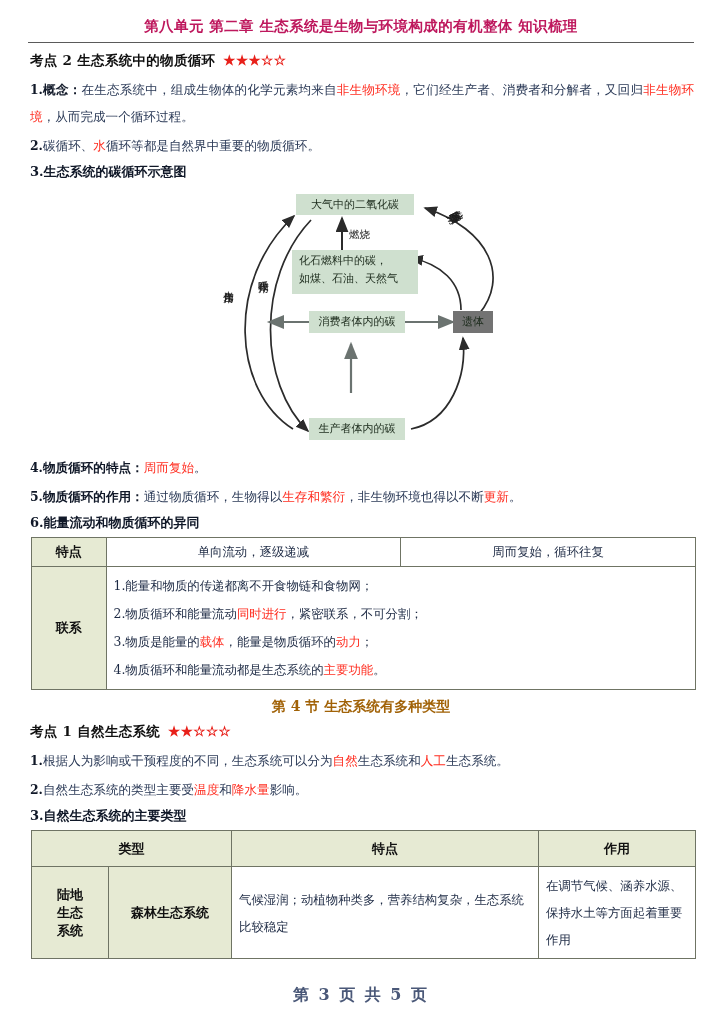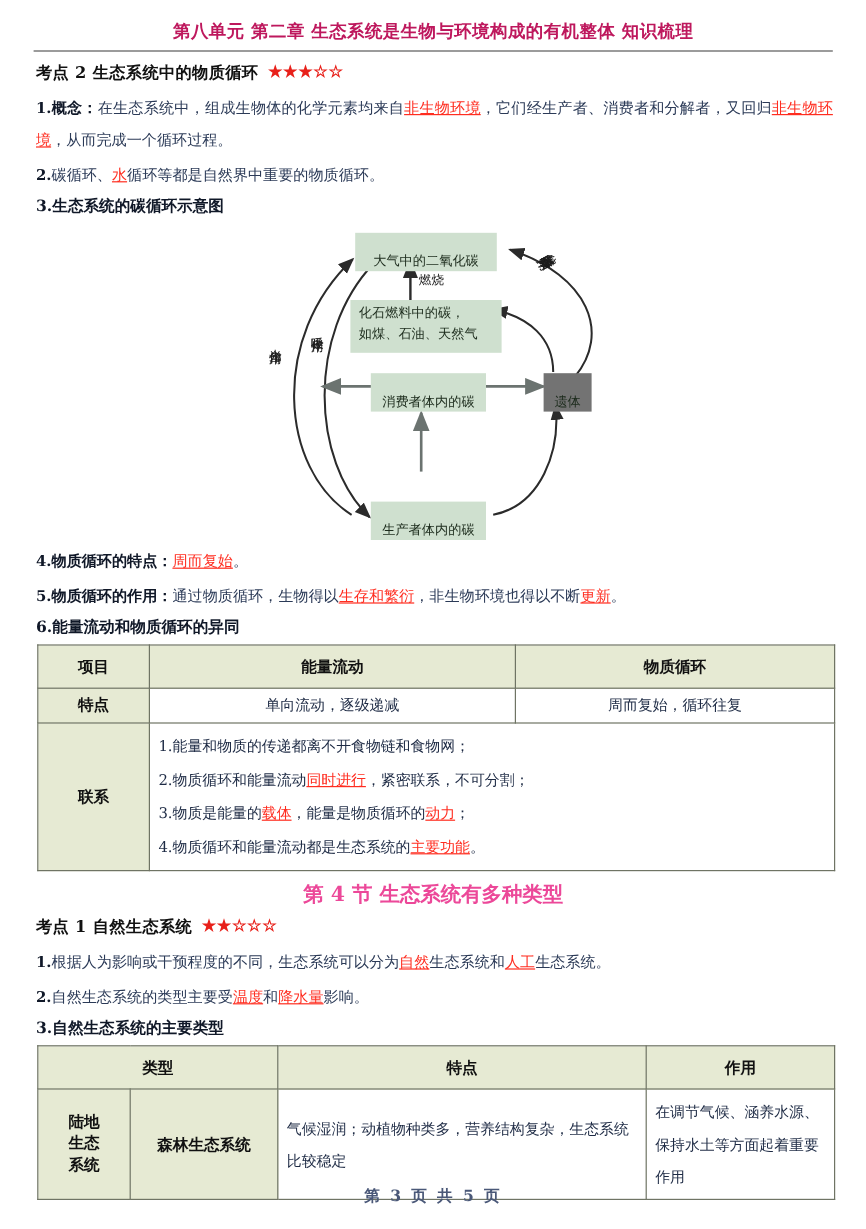--- a/index.html
+++ b/index.html
@@ -34,36 +34,36 @@
   
   .kp-head{
     font-weight:bold;font-size:13.5px;
     color:#111111;
     margin:3px 0 6px 2px;
     display:flex;align-items:center;gap:8px;
   }
   .kp-head .lbl{letter-spacing:.3px;}
   .stars{color:#e8201a;font-size:13.5px;letter-spacing:.5px;line-height:1;}
   .sec-title{
-    text-align:center;font-weight:bold;font-size:17px;
-    color:#ec4899;margin:8px 0 7px 0;
+    text-align:center;font-weight:bold;font-size:14px;
+    color:#a16207;margin:8px 0 7px 0;
   }
   .num-head{
     font-weight:bold;font-size:13px;color:#101828;
     margin:4px 0 5px 2px;
   }
   
   p.body{
     font-size:12.6px;line-height:27px;
     margin:0 0 2px 2px;
     color:#2b3a57;
     text-align:justify;
   }
   p.body b{font-weight:bold;color:#101828;}
-  .r{color:#ff2d20;text-decoration:underline;text-decoration-color:#ff2d20;}
+  .r{color:#ff2d20;text-decoration-color:#ff2d20;}
   .num{font-weight:bold;color:#101828;font-size:12.4px;}
   
   table.t{
     border-collapse:collapse;
     width:665px;
     margin:4px 0 6px 3px;
     font-size:12.4px;
     color:#1d2a44;
   }
   table.t td,table.t th{
@@ -96,41 +96,41 @@
   }
   .diagram svg{position:absolute;left:0;top:0;}
   .dbox{
     position:absolute;
     background:#cfe0cf;
     color:#1c2b1c;
     font-size:11px;
     font-family:"DejaVu Serif","Liberation Serif",serif;
     text-align:center;
     line-height:15px;
-    padding:16px 7px;
+    padding:3px 7px;
     box-sizing:border-box;
     white-space:pre-line;
   }
   .dbox.dark{background:#737373;}
   .dlabel{
     position:absolute;
     font-size:10.5px;
     color:#1c1c1c;
     line-height:12px;
   }
   .vlabel{
     writing-mode:vertical-rl;
     text-orientation:upright;
     letter-spacing:1px;
   }
   .rot{transform:rotate(62deg);transform-origin:center center;}
   
   .footer{
     position:absolute;left:0;right:0;bottom:18px;
-    text-align:center;font-size:13px;
+    text-align:center;font-size:16px;
     color:#4a5878;letter-spacing:2px;
     font-weight:bold;
   }
 </style>
 </head>
 <body>
 
 <div class="page">
 
   <div class="doc-title">第八单元 第二章 生态系统是生物与环境构成的有机整体 知识梳理</div>
@@ -195,25 +195,20 @@
 
     <div class="dlabel vlabel rot" style="left:300px;top:22px;">分解者的呼吸作用</div>
   </div>
 
   <p class="body" id="kd2i4"><span class="num">4.</span><b>物质循环的特点：</b><span class="r">周而复始</span><span>。</span></p>
   <p class="body" id="kd2i5"><span class="num">5.</span><b>物质循环的作用：</b><span>通过物质循环，生物得以</span><span class="r">生存和繁衍</span><span>，非生物环境也得以不断</span><span class="r">更新</span><span>。</span></p>
   <div class="num-head">6.能量流动和物质循环的异同</div>
 
   <table class="t">
     <tbody>
-        <tr>
-      <th style="width:78px;">项目</th>
-      <th style="width:290px;">能量流动</th>
-      <th>物质循环</th>
-    </tr>
     <tr>
       <td class="hcell">特点</td>
       <td class="ctr">单向流动，逐级递减</td>
       <td class="ctr">周而复始，循环往复</td>
     </tr>
     <tr>
       <td class="hcell">联系</td>
       <td class="lst" colspan="2" id="relList">
             <div><span>1.能量和物质的传递都离不开食物链和食物网；</span></div>
             <div><span>2.物质循环和能量流动</span><span class="r">同时进行</span><span>，紧密联系，不可分割；</span></div>

